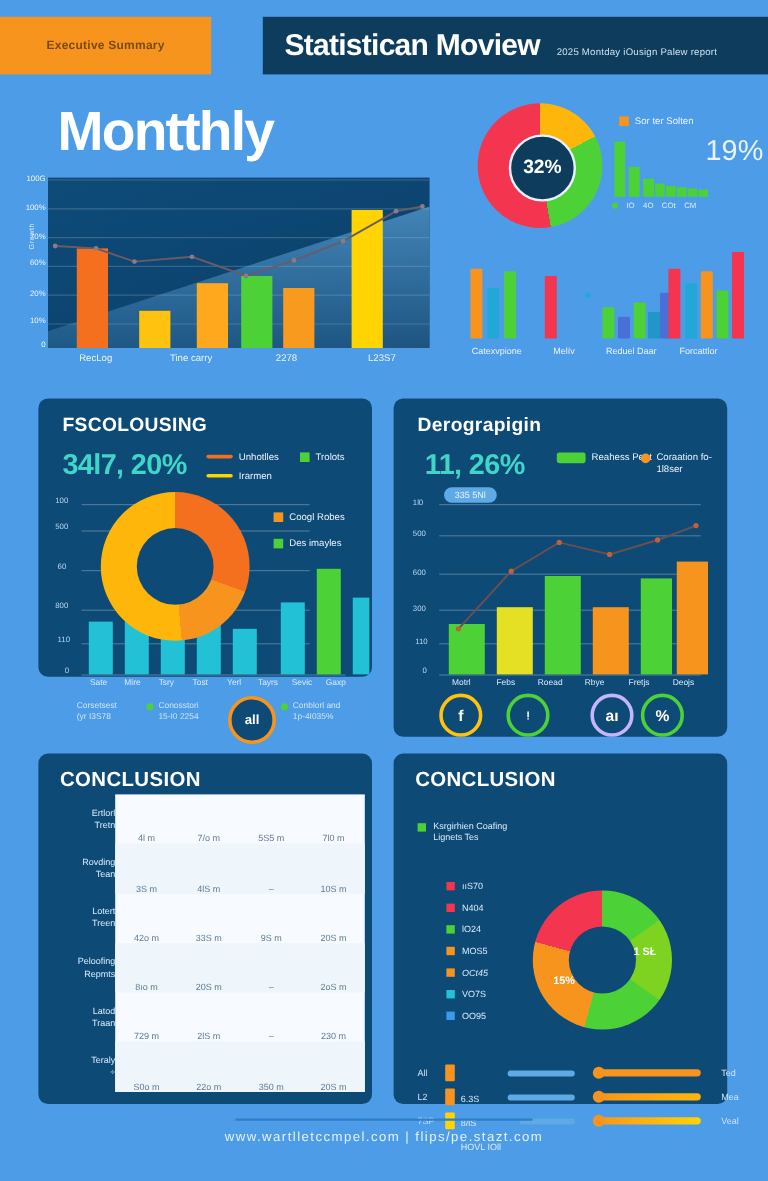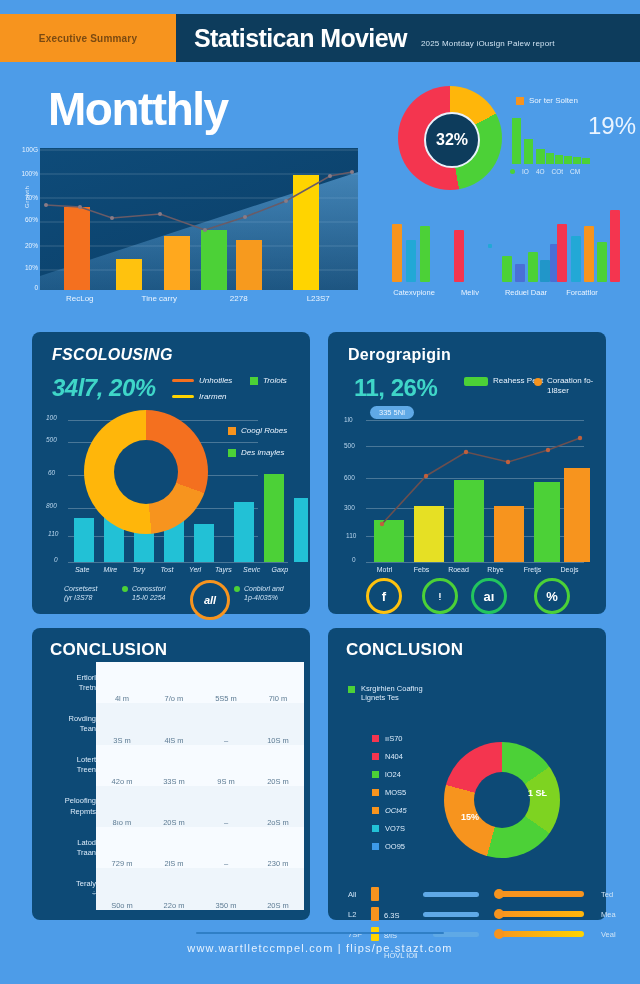--- a/index.html
+++ b/index.html
@@ -9,21 +9,21 @@
     font-family:"Liberation Sans", sans-serif;
     overflow:hidden;
     position:relative;
   }
   .poster{position:absolute;inset:0;}
 
   
   .header{position:absolute;left:0;top:14px;width:640px;height:48px;display:flex;}
   .header-left{width:176px;background:#f7941e;display:flex;align-items:center;justify-content:center;}
   .header-left span{color:#7a4a12;font-size:10px;letter-spacing:.2px;font-weight:600;}
-  .header-right{flex:1;background:#0d3c5c;display:flex;align-items:center;padding-left:18px;gap:14px;}
+  .header-right{flex:1;background:#0d3c5c;display:flex;align-items:center;padding-left:18px;gap:14px;margin-left:43px;}
   .header-title{color:#ffffff;font-size:25px;font-weight:bold;letter-spacing:-0.6px;}
   .header-sub{color:#cfe3f2;font-size:8px;letter-spacing:.2px;margin-top:10px;}
 
   
   .big-title{position:absolute;left:48px;top:82px;color:#ffffff;font-size:46px;font-weight:bold;letter-spacing:-1.5px;}
 
   
   .chart-main{position:absolute;left:40px;top:148px;width:318px;height:142px;background:#0d4a76;
               background:linear-gradient(160deg,#0e4b79 0%,#0b3f68 100%);}
   .yaxis{position:absolute;left:10px;top:146px;width:28px;height:146px;}
@@ -51,21 +51,21 @@
   
   .bargroup{position:absolute;left:392px;top:200px;width:212px;height:82px;}
   .bargroup i{position:absolute;bottom:0;display:block;border-radius:1px;}
   .bargroup-labels{position:absolute;left:386px;top:288px;width:224px;display:flex;}
   .bargroup-labels span{color:#eaf4ff;font-size:7.5px;text-align:center;}
 
   
   .card{position:absolute;background:#0d4a76;border-radius:8px;}
   .card-title{position:absolute;color:#ffffff;font-weight:bold;letter-spacing:.3px;}
 
-  .card-ml{left:32px;top:332px;width:278px;height:282px;font-style:italic;}
+  .card-ml{left:32px;top:332px;width:278px;height:232px;}
   .card-mr{left:328px;top:332px;width:278px;height:282px;}
   .card-bl{left:32px;top:628px;width:278px;height:292px;}
   .card-br{left:328px;top:628px;width:278px;height:292px;}
 
   .kpi{position:absolute;color:#3fd6c8;font-size:24px;font-weight:600;letter-spacing:-.5px;}
   .legend-row{position:absolute;display:flex;align-items:center;gap:5px;}
   .legend-row .line{width:22px;height:3px;border-radius:2px;}
   .legend-row .sq{width:8px;height:8px;}
   .legend-row span{color:#eaf4ff;font-size:8px;}
 
@@ -385,21 +385,21 @@
       <span style="flex:1">Motrl</span>
       <span style="flex:1">Febs</span>
       <span style="flex:1">Roead</span>
       <span style="flex:1">Rbye</span>
       <span style="flex:1">Fretjs</span>
       <span style="flex:1">Deojs</span>
     </div>
 
     <div class="social" style="left:38px;top:246px;border:3px solid #ffc20e;">f</div>
     <div class="social" style="left:94px;top:246px;border:3px solid #4cd137;">ᵎ</div>
-    <div class="social" style="left:143px;top:246px;border:3px solid #22c55e;">aı</div>
+    <div class="social" style="left:164px;top:246px;border:3px solid #c4b5fd;">aı</div>
     <div class="social" style="left:206px;top:246px;border:3px solid #4cd137;">%</div>
   </div>
 
   <div class="card card-bl">
     <div class="card-title" style="left:18px;top:12px;font-size:17px;">CONCLUSION</div>
   </div>
 
   <div class="rowlabels">
     <div>
         <span>Ertlorl</span>

